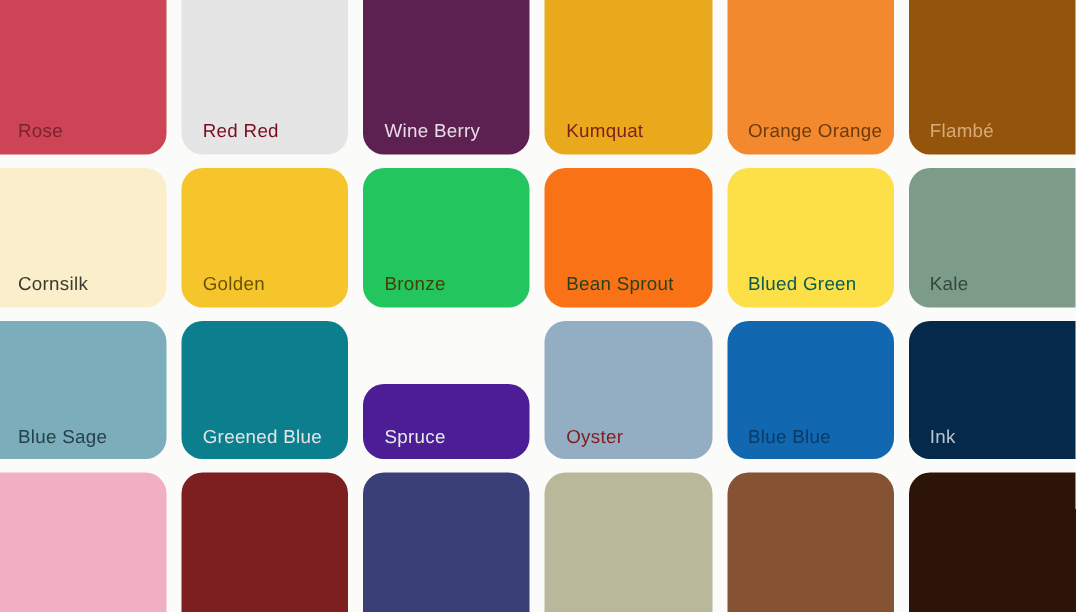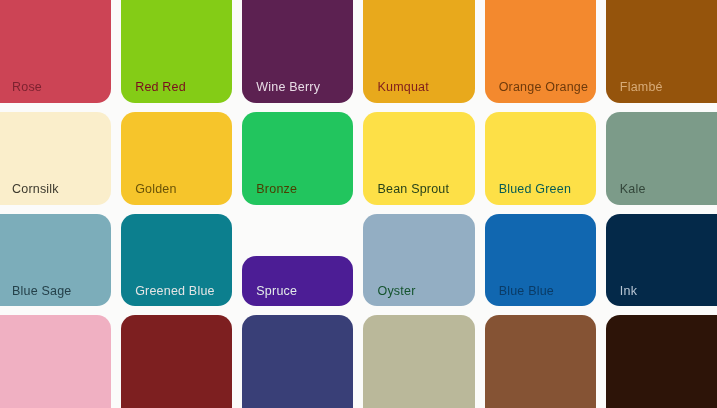--- a/index.html
+++ b/index.html
@@ -64,21 +64,21 @@
 </style>
 </head>
 <body style="background: rgb(251, 251, 250);">
 
 <div id="palette-grid">
 
   <div class="grid-row row-1">
     <div class="swatch col-1" style="background: rgb(204, 68, 85);">
       <span class="swatch-label" style="color: rgb(125, 34, 48);">Rose</span>
     </div>
-    <div class="swatch col-2" style="background: #84cc16;">
+    <div class="swatch col-2" style="background: #e5e5e5;">
       <span class="swatch-label" style="color: rgb(122, 12, 30);">Red Red</span>
     </div>
     <div class="swatch col-3" style="background: rgb(92, 33, 81);">
       <span class="swatch-label" style="color: rgb(232, 220, 230);">Wine Berry</span>
     </div>
     <div class="swatch col-4" style="background: rgb(232, 169, 28);">
       <span class="swatch-label" style="color: #7f1d1d;">Kumquat</span>
     </div>
     <div class="swatch col-5" style="background: rgb(243, 137, 46);">
       <span class="swatch-label" style="color: rgb(110, 58, 11);">Orange Orange</span>
@@ -91,21 +91,21 @@
   <div class="grid-row row-2">
     <div class="swatch col-1" style="background: rgb(250, 238, 203);">
       <span class="swatch-label" style="color: rgb(61, 58, 46);">Cornsilk</span>
     </div>
     <div class="swatch col-2" style="background: rgb(246, 197, 43);">
       <span class="swatch-label" style="color: rgb(106, 83, 7);">Golden</span>
     </div>
     <div class="swatch col-3" style="background: #22c55e;">
       <span class="swatch-label" style="color: rgb(75, 62, 1);">Bronze</span>
     </div>
-    <div class="swatch col-4" style="background: #fde047;">
+    <div class="swatch col-4" style="background: #f97316;">
       <span class="swatch-label" style="color: rgb(39, 66, 26);">Bean Sprout</span>
     </div>
     <div class="swatch col-5" style="background: #fde047;">
       <span class="swatch-label" style="color: rgb(7, 91, 84);">Blued Green</span>
     </div>
     <div class="swatch col-6" style="background: rgb(124, 155, 137);">
       <span class="swatch-label" style="color: rgb(51, 70, 58);">Kale</span>
     </div>
   </div>
 
@@ -113,21 +113,21 @@
     <div class="swatch col-1" style="background: rgb(124, 173, 186);">
       <span class="swatch-label" style="color: rgb(37, 65, 74);">Blue Sage</span>
     </div>
     <div class="swatch col-2" style="background: rgb(12, 127, 142);">
       <span class="swatch-label" style="color: #e5e5e5;">Greened Blue</span>
     </div>
     <div class="swatch col-3" style="background: #4c1d95; margin-top: 42px;">
       <span class="swatch-label" style="color: rgb(227, 236, 233);">Spruce</span>
     </div>
     <div class="swatch col-4" style="background: rgb(147, 174, 195);">
-      <span class="swatch-label" style="color: #14532d;">Oyster</span>
+      <span class="swatch-label" style="color: #7f1d1d;">Oyster</span>
     </div>
     <div class="swatch col-5" style="background: rgb(17, 103, 176); padding-left: 12px;">
       <span class="swatch-label" style="color: rgb(10, 59, 102);">Blue Blue</span>
     </div>
     <div class="swatch col-6" style="background: rgb(4, 41, 73);">
       <span class="swatch-label" style="color: rgb(185, 198, 212);">Ink</span>
     </div>
   </div>
 
   <div class="grid-row row-4">

